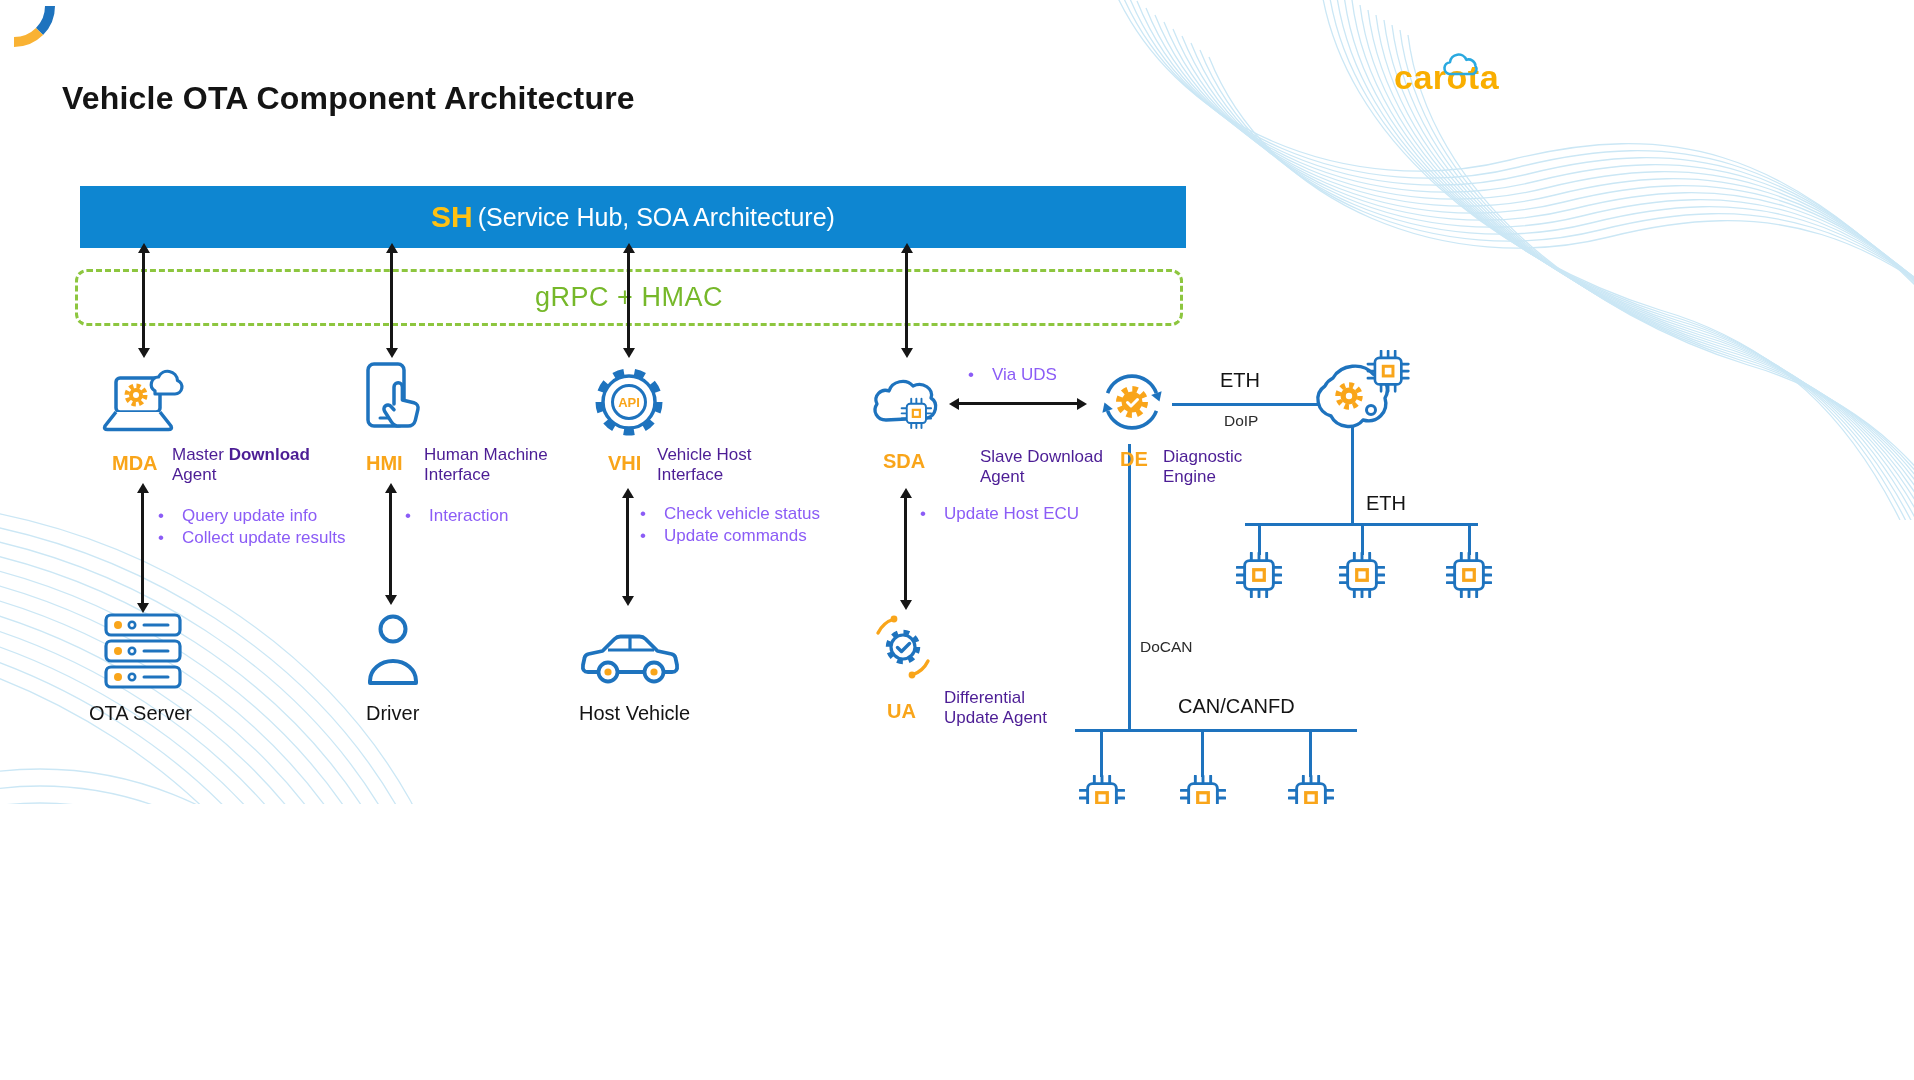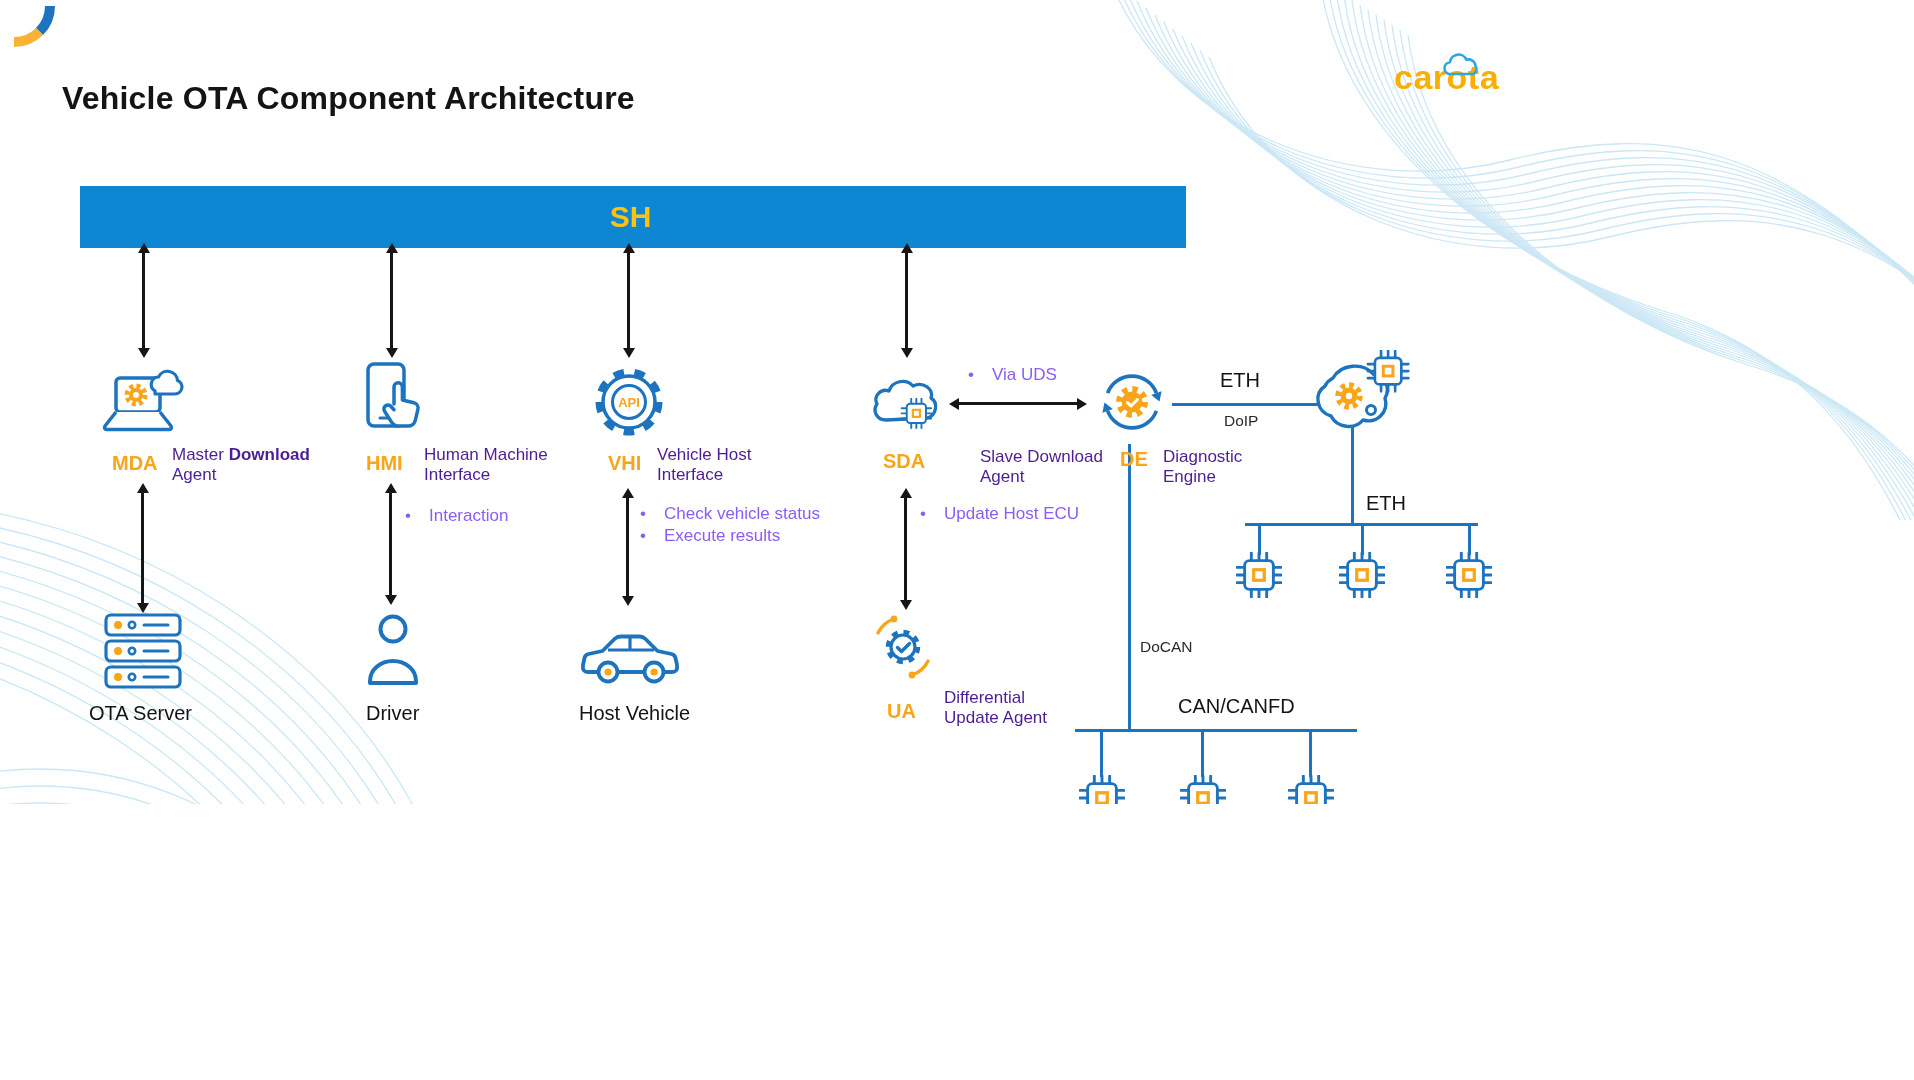--- a/index.html
+++ b/index.html
@@ -140,22 +140,26 @@
 
   <div class="logo">
     <span>carota</span>
     <svg class="logo-cloud" width="58" height="28" viewBox="0 0 58 28">
       <path d="M9 22 a6 6 0 0 1 1 -11.8 a8.5 8.5 0 0 1 16.3 -2.4 a7 7 0 0 1 9.2 6.1 a5.5 5.5 0 0 1 -2 8.1 Z" fill="none" stroke="#2aa9e0" stroke-width="2.6" stroke-linejoin="round"></path>
     </svg>
   </div>
 
   <div class="banner">
     <span class="banner-abbr">SH</span>
+    <span class="banner-label">(Service Hub, SOA Architecture)</span>
   </div>
 
+  <div class="grpc">
+    <span>gRPC + HMAC</span>
+  </div>
 
   <div class="varrow" style="left:142px;top:252px;height:97px"></div>
   <div class="varrow" style="left:390px;top:252px;height:97px"></div>
   <div class="varrow" style="left:627px;top:252px;height:97px"></div>
   <div class="varrow" style="left:905px;top:252px;height:97px"></div>
 
   <svg class="icon" style="left:100px;top:366px" width="88" height="78" viewBox="0 0 88 78">
     <rect x="16" y="12" width="44" height="34" rx="4" fill="#fff" stroke="#1e73be" stroke-width="3.5"></rect>
     <circle cx="36" cy="29" r="9" fill="none" stroke="#f9a51a" stroke-width="5" stroke-dasharray="4 3.1"></circle>
     <circle cx="36" cy="29" r="7" fill="#f9a51a"></circle>
@@ -253,20 +257,24 @@
   <svg class="icon" style="left:1079px;top:775px" width="46" height="46" viewBox="0 0 48 48">
       <use href="#chip"></use>
     </svg>
   <svg class="icon" style="left:1180px;top:775px" width="46" height="46" viewBox="0 0 48 48">
       <use href="#chip"></use>
     </svg>
   <svg class="icon" style="left:1288px;top:775px" width="46" height="46" viewBox="0 0 48 48">
       <use href="#chip"></use>
     </svg>
 
+  <ul class="bullets" style="left:156px;top:505px">
+    <li>Query update info</li>
+    <li>Collect update results</li>
+  </ul>
   <div class="varrow" style="left:141px;top:492px;height:112px"></div>
   <svg class="icon" style="left:104px;top:612px" width="78" height="80" viewBox="0 0 78 80">
     <g fill="#fff" stroke="#1e73be" stroke-width="3.2">
       <rect x="2" y="3" width="74" height="20" rx="5"></rect>
       <rect x="2" y="29" width="74" height="20" rx="5"></rect>
       <rect x="2" y="55" width="74" height="20" rx="5"></rect>
     </g>
     <g>
       <circle cx="14" cy="13" r="4" fill="#f9a51a"></circle>
         <circle cx="28" cy="13" r="3.2" fill="none" stroke="#1e73be" stroke-width="2.6"></circle>
@@ -286,21 +294,21 @@
   </ul>
   <div class="varrow" style="left:389px;top:492px;height:104px"></div>
   <svg class="icon" style="left:366px;top:614px" width="54" height="72" viewBox="0 0 54 72">
     <circle cx="27" cy="15" r="12.5" fill="#fff" stroke="#1e73be" stroke-width="4"></circle>
     <path d="M4 69 v-2 a23 20 0 0 1 46 0 v2 z" fill="#fff" stroke="#1e73be" stroke-width="4" stroke-linejoin="round"></path>
   </svg>
   <div class="node-label" style="left:366px;top:702px">Driver</div>
 
   <ul class="bullets" style="left:638px;top:503px">
     <li>Check vehicle status</li>
-    <li>Execute results</li>
+    <li>Update commands</li>
   </ul>
   <div class="varrow" style="left:626px;top:497px;height:100px"></div>
   <svg class="icon" style="left:578px;top:624px" width="104" height="66" viewBox="0 0 104 66">
     <path d="M10 48 q-6 0 -5 -7 l1.5 -7 q0.5 -3 4 -4 l14 -3 12 -12 q2.5 -2.5 6 -2.5 h19 q3.5 0 6 2.5 l12 12 14 3 q3.5 1 4 4 l1.5 7 q1 7 -5 7 z" fill="#fff" stroke="#1e73be" stroke-width="3.8" stroke-linejoin="round"></path>
     <line x1="52" y1="13" x2="52" y2="25" stroke="#1e73be" stroke-width="3.2"></line>
     <line x1="30" y1="26" x2="76" y2="26" stroke="#1e73be" stroke-width="3.2"></line>
     <circle cx="30" cy="48" r="9.5" fill="#fff" stroke="#1e73be" stroke-width="3.8"></circle>
     <circle cx="30" cy="48" r="3.6" fill="#f9a51a"></circle>
     <circle cx="76" cy="48" r="9.5" fill="#fff" stroke="#1e73be" stroke-width="3.8"></circle>
     <circle cx="76" cy="48" r="3.6" fill="#f9a51a"></circle>

